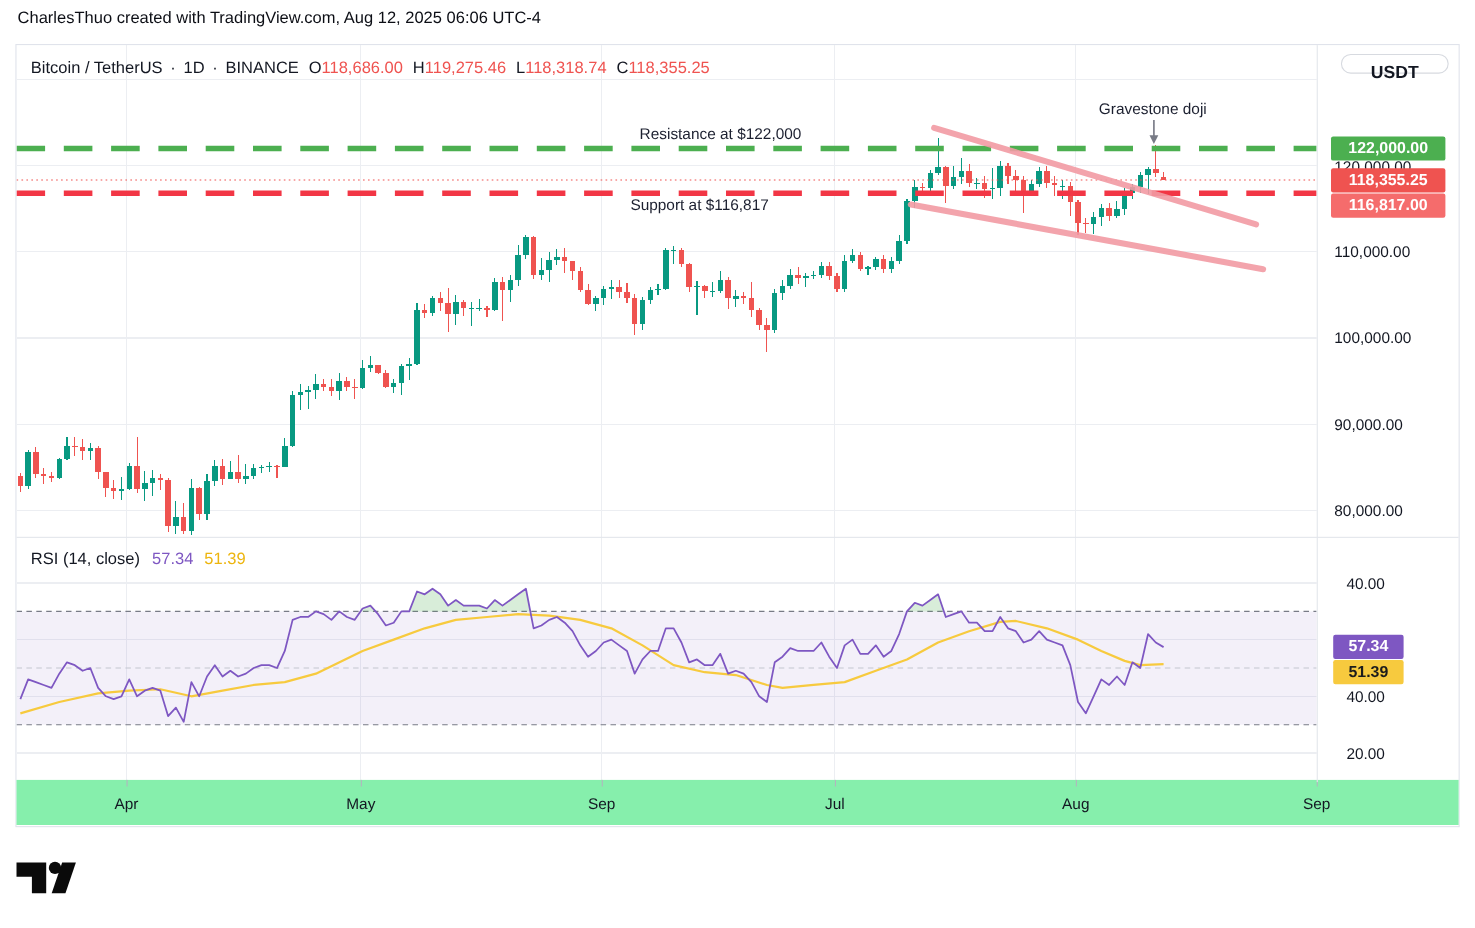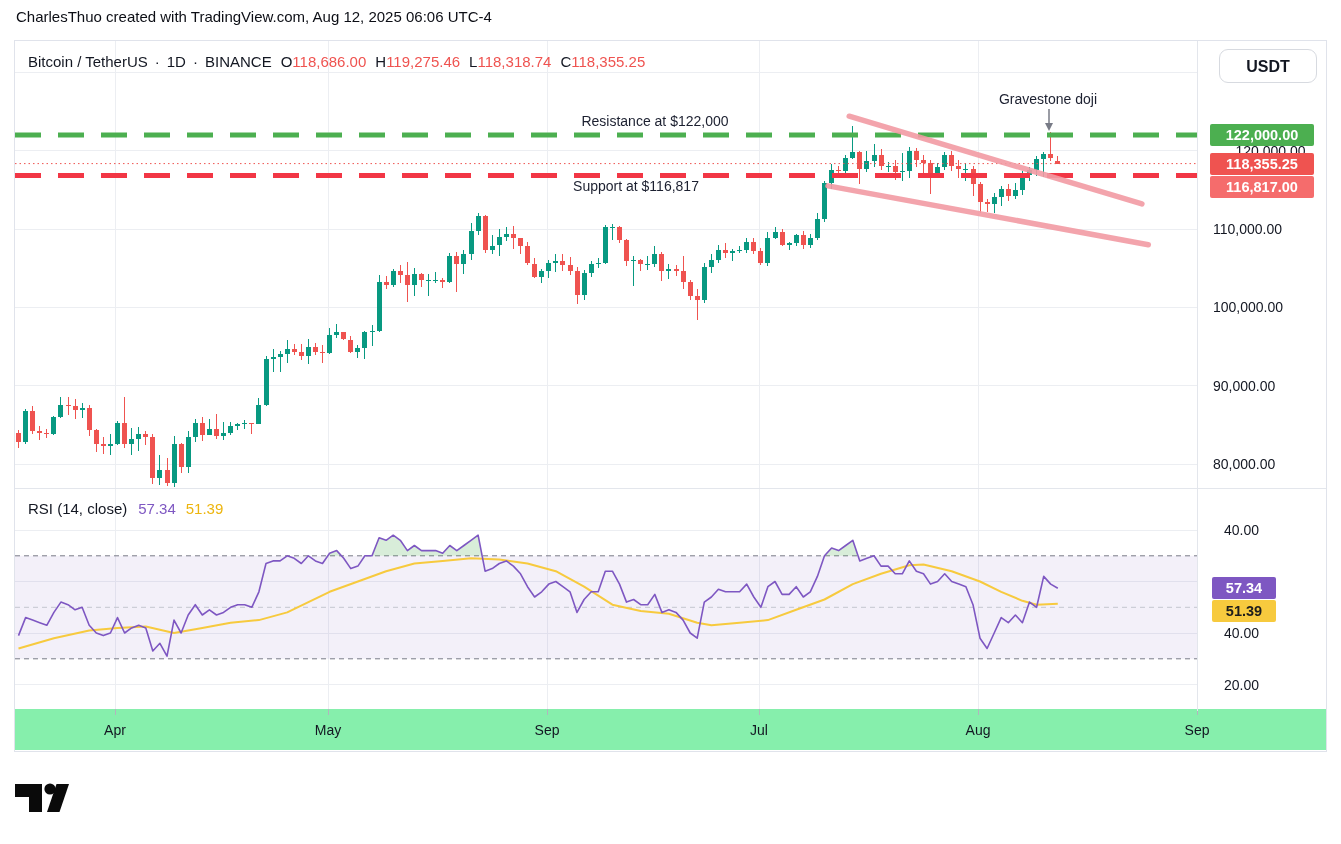--- a/index.html
+++ b/index.html
@@ -20,21 +20,21 @@
   #res-label{left:556px;top:72px;width:168px}
   #sup-label{left:542px;top:137px;width:158px}
   #doji-label{left:950px;top:50px;width:166px}
   .axis-col{position:absolute;left:1182px;top:0;width:131px;height:670px;z-index:3}
   .axis-label{position:absolute;left:0;width:100%;box-sizing:border-box;padding-left:16px;
               font-size:14px;line-height:16px;height:16px;color:#131722;z-index:1}
   .axis-label.rsi{padding-left:27px}
   .badge{position:absolute;left:13px;width:104px;height:22px;line-height:22px;text-align:center;
          font-size:14.5px;font-weight:700;border-radius:2px;z-index:6}
   .badge.rsi{left:15px;width:64px}
-  .usdt{position:absolute;left:22px;top:8px;width:98px;height:34px;box-sizing:border-box;
+  .usdt{position:absolute;left:22px;top:8px;width:98px;height:18px;box-sizing:border-box;
         border:1px solid #d7dae0;border-radius:9px;background:#fff;font-size:16px;font-weight:600;
         color:#131722;text-align:center;line-height:32px;z-index:7;cursor:pointer}
   .divider{position:absolute;left:0;top:447px;width:100%;height:1px;background:#e3e6ec;z-index:2}
   .vsep{position:absolute;left:1182px;top:0;width:1px;height:670px;background:#e3e6ec;z-index:2}
   .time-axis{position:absolute;left:0;top:668px;width:100%;height:41px;background:#86efac}
   .month{position:absolute;top:13px;transform:translateX(-50%);font-size:14px;color:#131722}
   .mtick{position:absolute;top:0;width:1px;height:6px;background:#b2b5be}
   .brand{position:absolute;left:14px;top:776px;display:flex;align-items:center;gap:11px}
   .brand-name{font-size:29px;font-weight:800;color:#030303;letter-spacing:-0.6px}
 </style>
@@ -390,21 +390,21 @@
 
   <div class="anno" id="res-label">Resistance at $122,000</div>
   <div class="anno" id="sup-label">Support at $116,817</div>
   <div class="anno" id="doji-label">Gravestone doji</div>
 
   <div class="vsep"></div>
   <div class="divider"></div>
 
   <div class="axis-col" id="axis-col">
     <button class="usdt">USDT</button>
-  <div class="axis-label" style="top: 101.7px; text-align: center;">120,000.00</div>
+  <div class="axis-label" style="top: 101.7px;">120,000.00</div>
       <div class="axis-label" style="top: 180px;">110,000.00</div>
       <div class="axis-label" style="top: 258.3px;">100,000.00</div>
       <div class="axis-label" style="top: 336.7px;">90,000.00</div>
       <div class="axis-label" style="top: 415px;">80,000.00</div>
       <div class="axis-label rsi" style="top: 481px;">40.00</div>
       <div class="axis-label rsi" style="top: 532.5px;">60.00</div>
       <div class="axis-label rsi" style="top: 584px;">40.00</div>
       <div class="axis-label rsi" style="top: 635.5px;">20.00</div>
       <div class="badge" style="top: 83px; background: rgb(76, 175, 80); color: rgb(255, 255, 255);">122,000.00</div>
       <div class="badge" style="top: 112px; background: rgb(239, 83, 80); color: rgb(255, 255, 255);">118,355.25</div>

